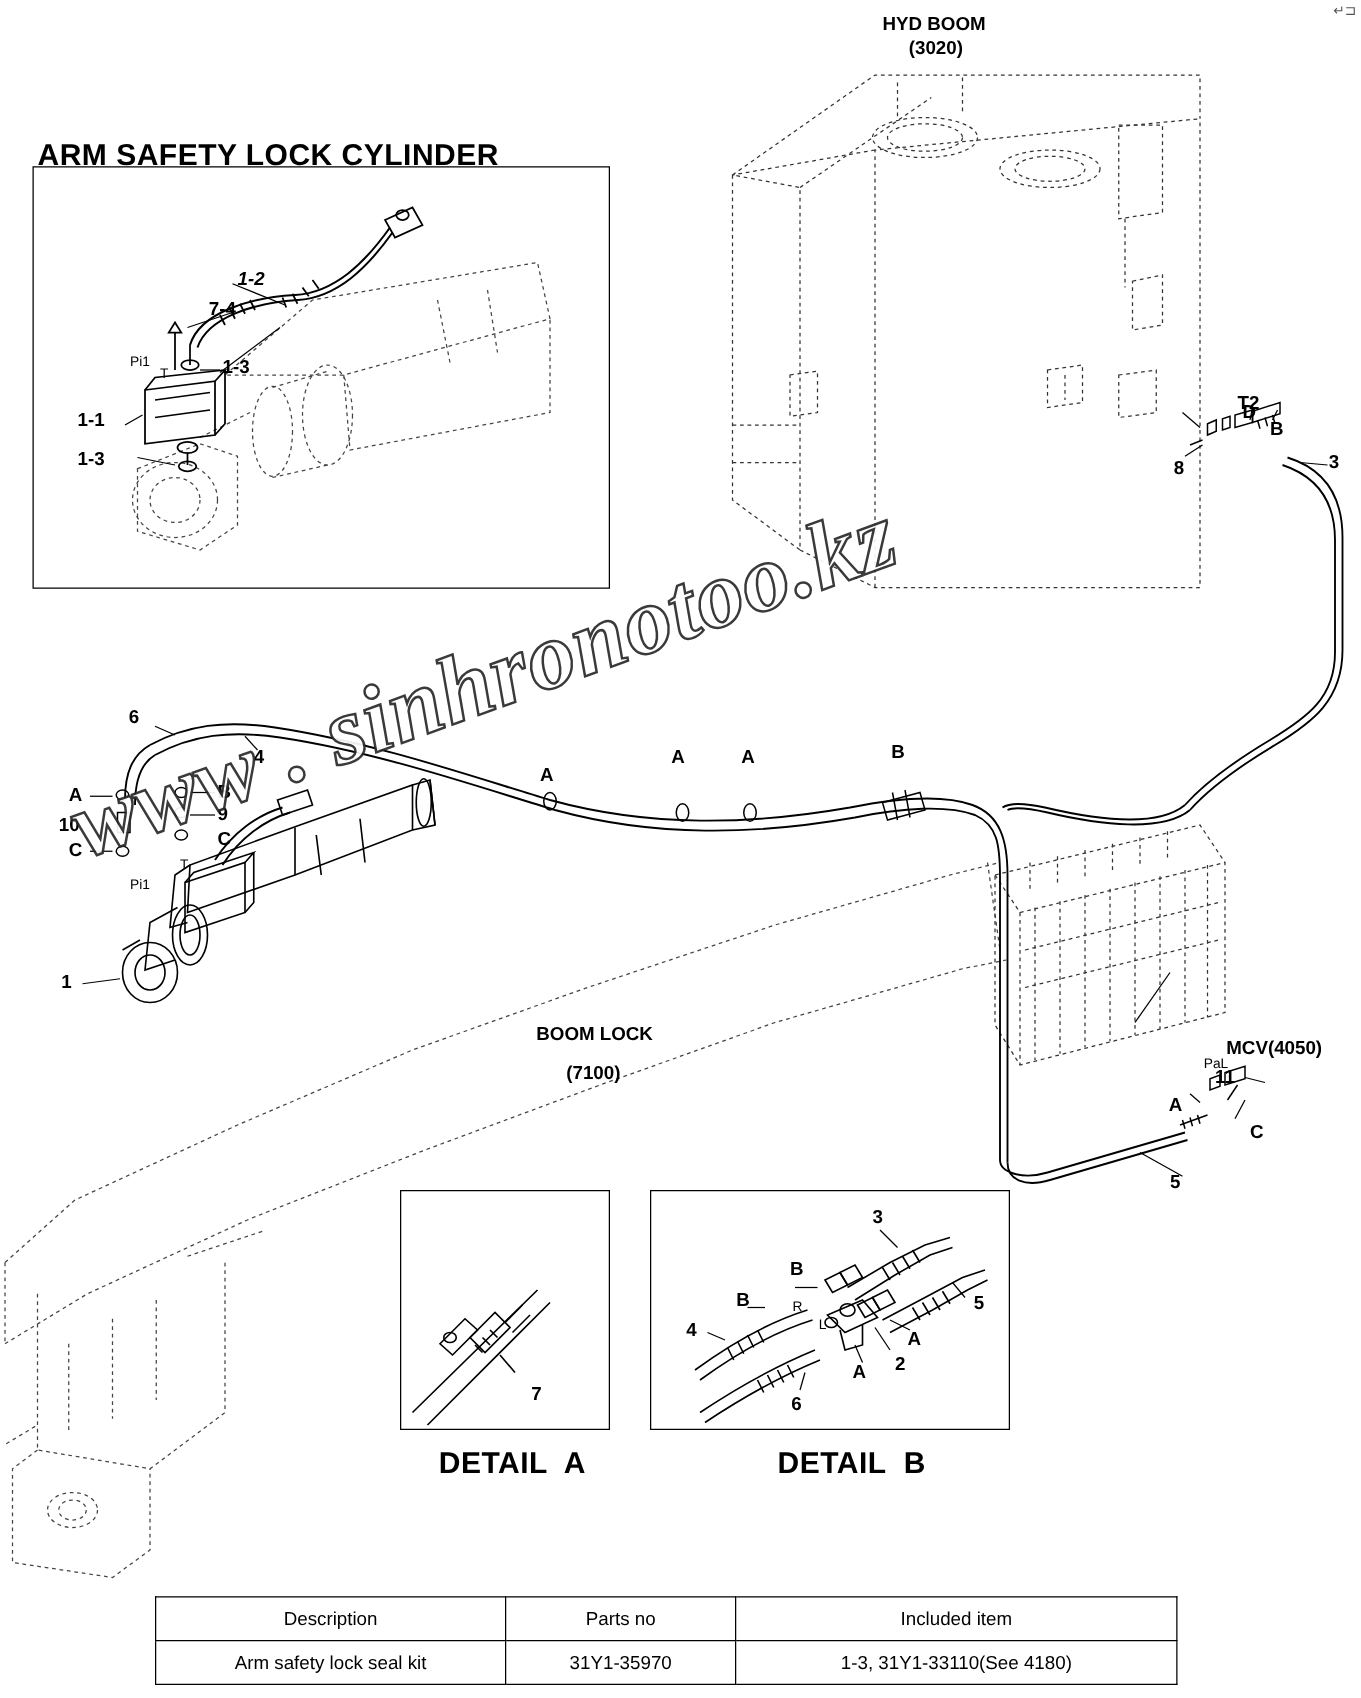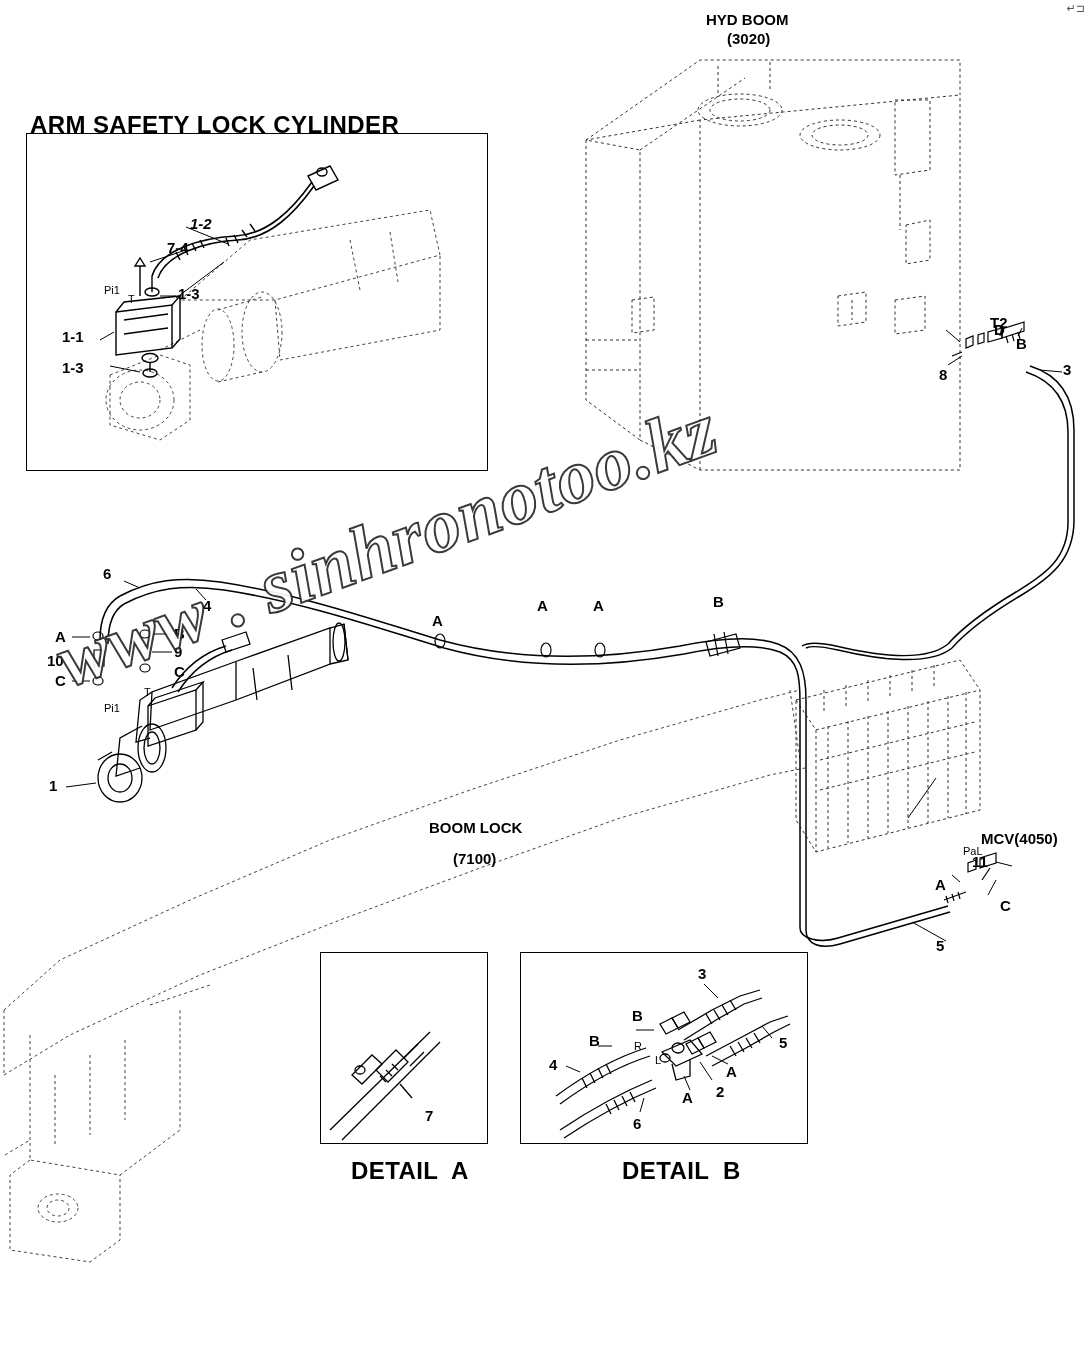--- a/index.html
+++ b/index.html
@@ -422,14 +422,30 @@
   <span class="lbl xs" style="left:634px; top:1040px;">R</span>
   <span class="lbl xs" style="left:655px; top:1054px;">L</span>
   <span class="lbl bold" style="left:779px; top:1035px;">5</span>
   <span class="lbl bold" style="left:549px; top:1057px;">4</span>
   <span class="lbl bold" style="left:726px; top:1064px;">A</span>
   <span class="lbl bold" style="left:682px; top:1090px;">A</span>
   <span class="lbl bold" style="left:716px; top:1084px;">2</span>
   <span class="lbl bold" style="left:633px; top:1116px;">6</span>
   <span class="lbl big" style="left:622px; top:1158px;">DETAIL  B</span>
 
+  <table id="parts-table">
+    <thead>
+      <tr>
+        <th class="c1">Description</th>
+        <th class="c2">Parts no</th>
+        <th class="c3">Included item</th>
+      </tr>
+    </thead>
+    <tbody>
+      <tr>
+        <td>Arm safety lock seal kit</td>
+        <td>31Y1-35970</td>
+        <td>1-3, 31Y1-33110(See 4180)</td>
+      </tr>
+    </tbody>
+  </table>
 
 </div>
 
 </body></html>

